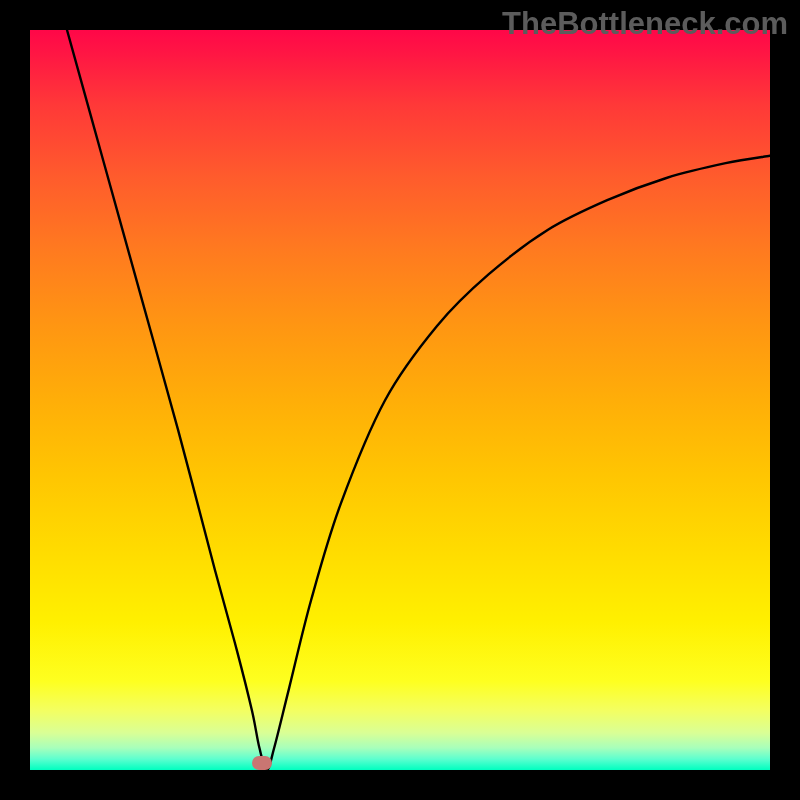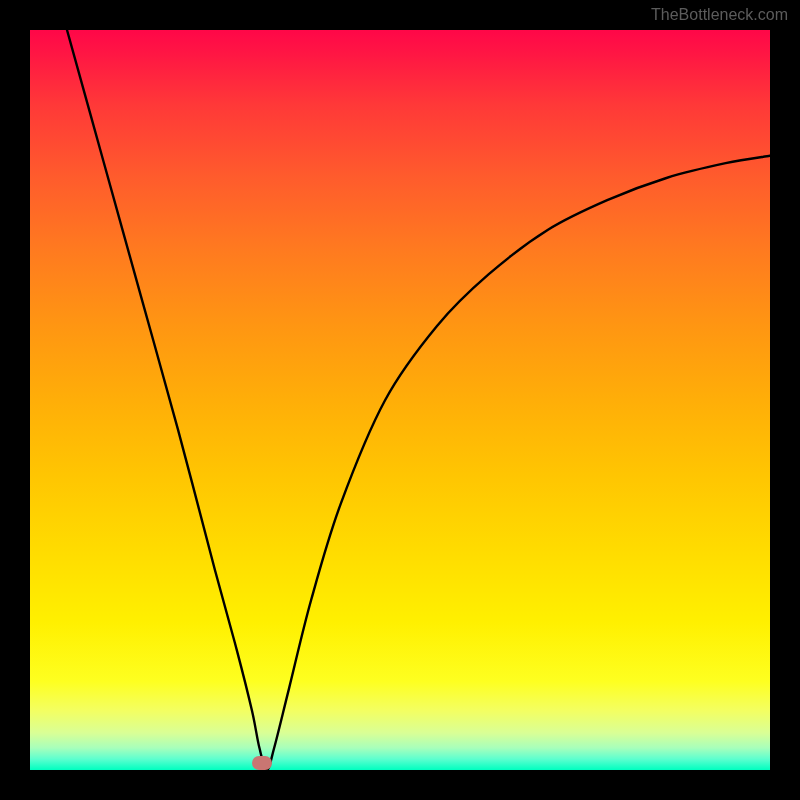--- a/index.html
+++ b/index.html
@@ -48,22 +48,22 @@
       #a8ffbb 97%,
       #5effcf 98.5%,
       #00ffc0 100%
     );
   }
   .watermark {
     position: absolute;
     top: 6px;
     right: 12px;
     color: #5c5c5c;
-    font-size: 16px;
-    font-weight: 400;
+    font-size: 31px;
+    font-weight: 700;
     letter-spacing: 0px;
     z-index: 10;
   }
   .curve-svg {
     position: absolute;
     left: 0; top: 0;
     width: 100%;
     height: 100%;
   }
   .marker {

